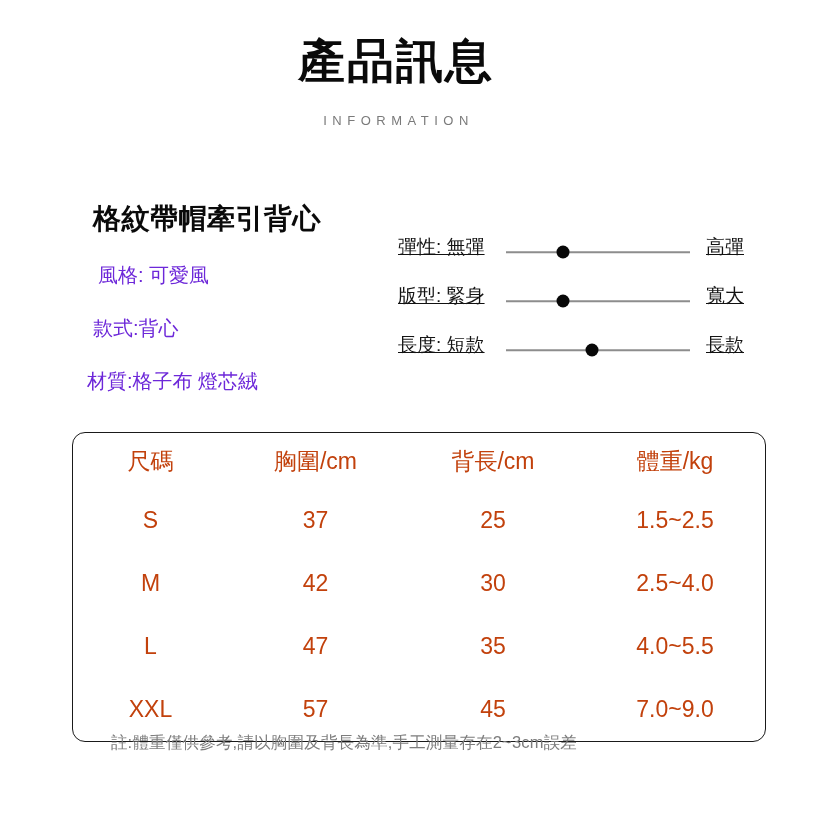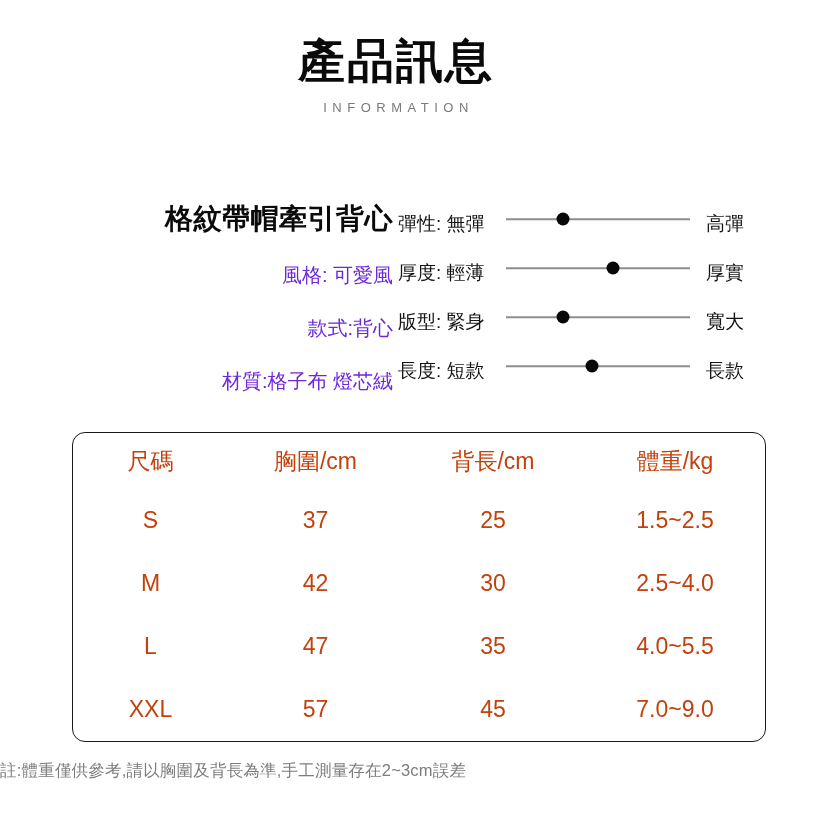--- a/index.html
+++ b/index.html
@@ -24,35 +24,34 @@
     text-align: center;
   }
   #main-title {
     font-size: 47px;
     font-weight: 700;
     letter-spacing: 2px;
     line-height: 1.15;
     color: #0a0a0a;
   }
   #sub-title {
-    margin-top: 12px;
+    margin-top: 25px;
     font-size: 13px;
     font-weight: 400;
     letter-spacing: 5.5px;
     color: #7a7a7a;
     padding-left: 5px;
   }
 
   
   #spec-left {
     position: absolute;
     left: 93px;
     top: 200px;
     width: 300px;
-    text-align: right;
   }
   #product-name {
     font-size: 28px;
     font-weight: 700;
     letter-spacing: 0.5px;
     color: #0a0a0a;
     white-space: nowrap;
   }
   .spec-line {
     font-size: 20px;
@@ -68,21 +67,22 @@
   #spec-right {
     position: absolute;
     left: 398px;
     top: 211px;
     width: 370px;
   }
   .slider-row {
     position: relative;
     height: 49px;
     display: flex;
-    align-items: flex-start;
+    align-items: flex-end;
+    text-decoration: underline;
   }
   .slider-label-left {
     font-size: 19px;
     white-space: nowrap;
     color: #141414;
     width: 104px;
     flex: 0 0 104px;
   }
   .slider-track-wrap {
     position: relative;
@@ -149,23 +149,23 @@
     vertical-align: middle;
   }
   .col-size   { width: 155px; }
   .col-chest  { width: 175px; }
   .col-back   { width: 180px; }
   .col-weight { width: 184px; }
 
   
   #footnote {
     position: absolute;
-    left: 0; top: 760px;
+    left: 0; top: 732px;
     width: 688px;
-    text-align: left;
+    text-align: center;
     font-size: 16.5px;
     color: #7d7d7d;
     letter-spacing: 0.2px;
     white-space: nowrap;
   }
 </style>
 </head>
 <body>
 
 <div id="page">
@@ -186,28 +186,20 @@
 
     <div class="slider-row">
       <span class="slider-label-left">彈性: 無彈</span>
       <span class="slider-track-wrap">
         <span class="slider-track"></span>
         <span class="slider-dot" style="left:31%"></span>
       </span>
       <span class="slider-label-right">高彈</span>
     </div>
 
-    <div class="slider-row">
-      <span class="slider-label-left">厚度: 輕薄</span>
-      <span class="slider-track-wrap">
-        <span class="slider-track"></span>
-        <span class="slider-dot" style="left:58%"></span>
-      </span>
-      <span class="slider-label-right">厚實</span>
-    </div>
 
     <div class="slider-row">
       <span class="slider-label-left">版型: 緊身</span>
       <span class="slider-track-wrap">
         <span class="slider-track"></span>
         <span class="slider-dot" style="left:31%"></span>
       </span>
       <span class="slider-label-right">寬大</span>
     </div>
 

